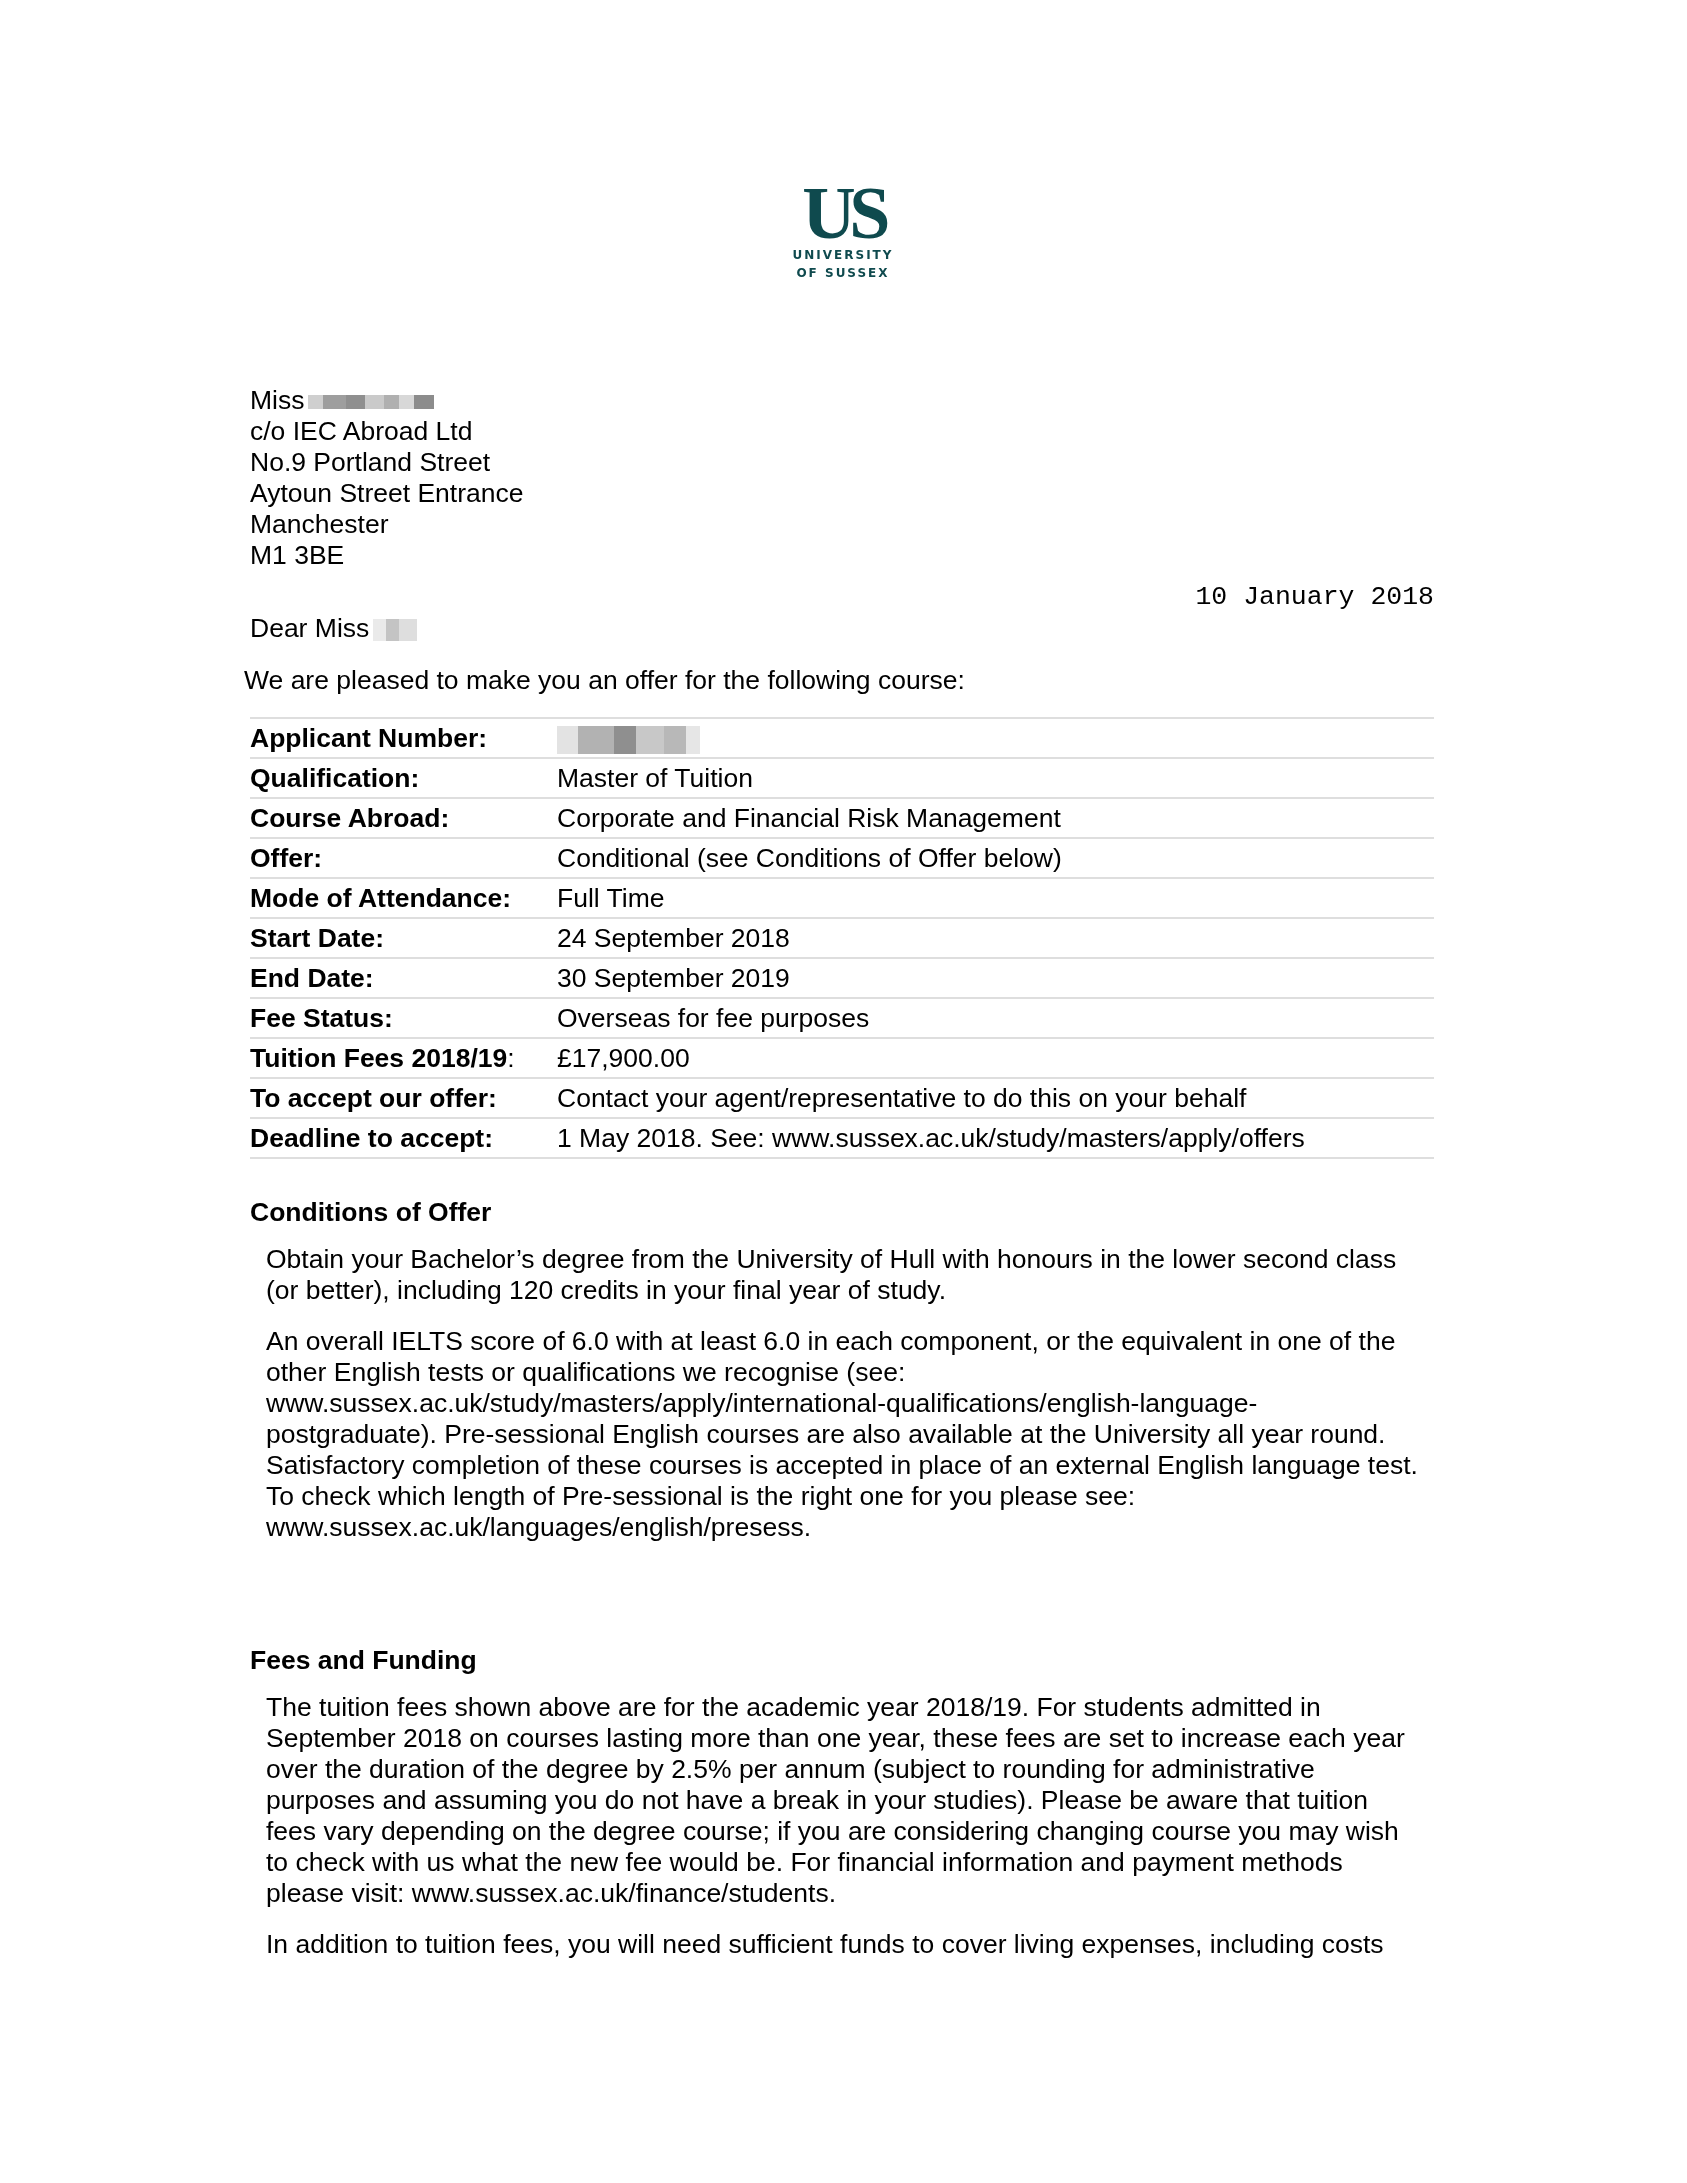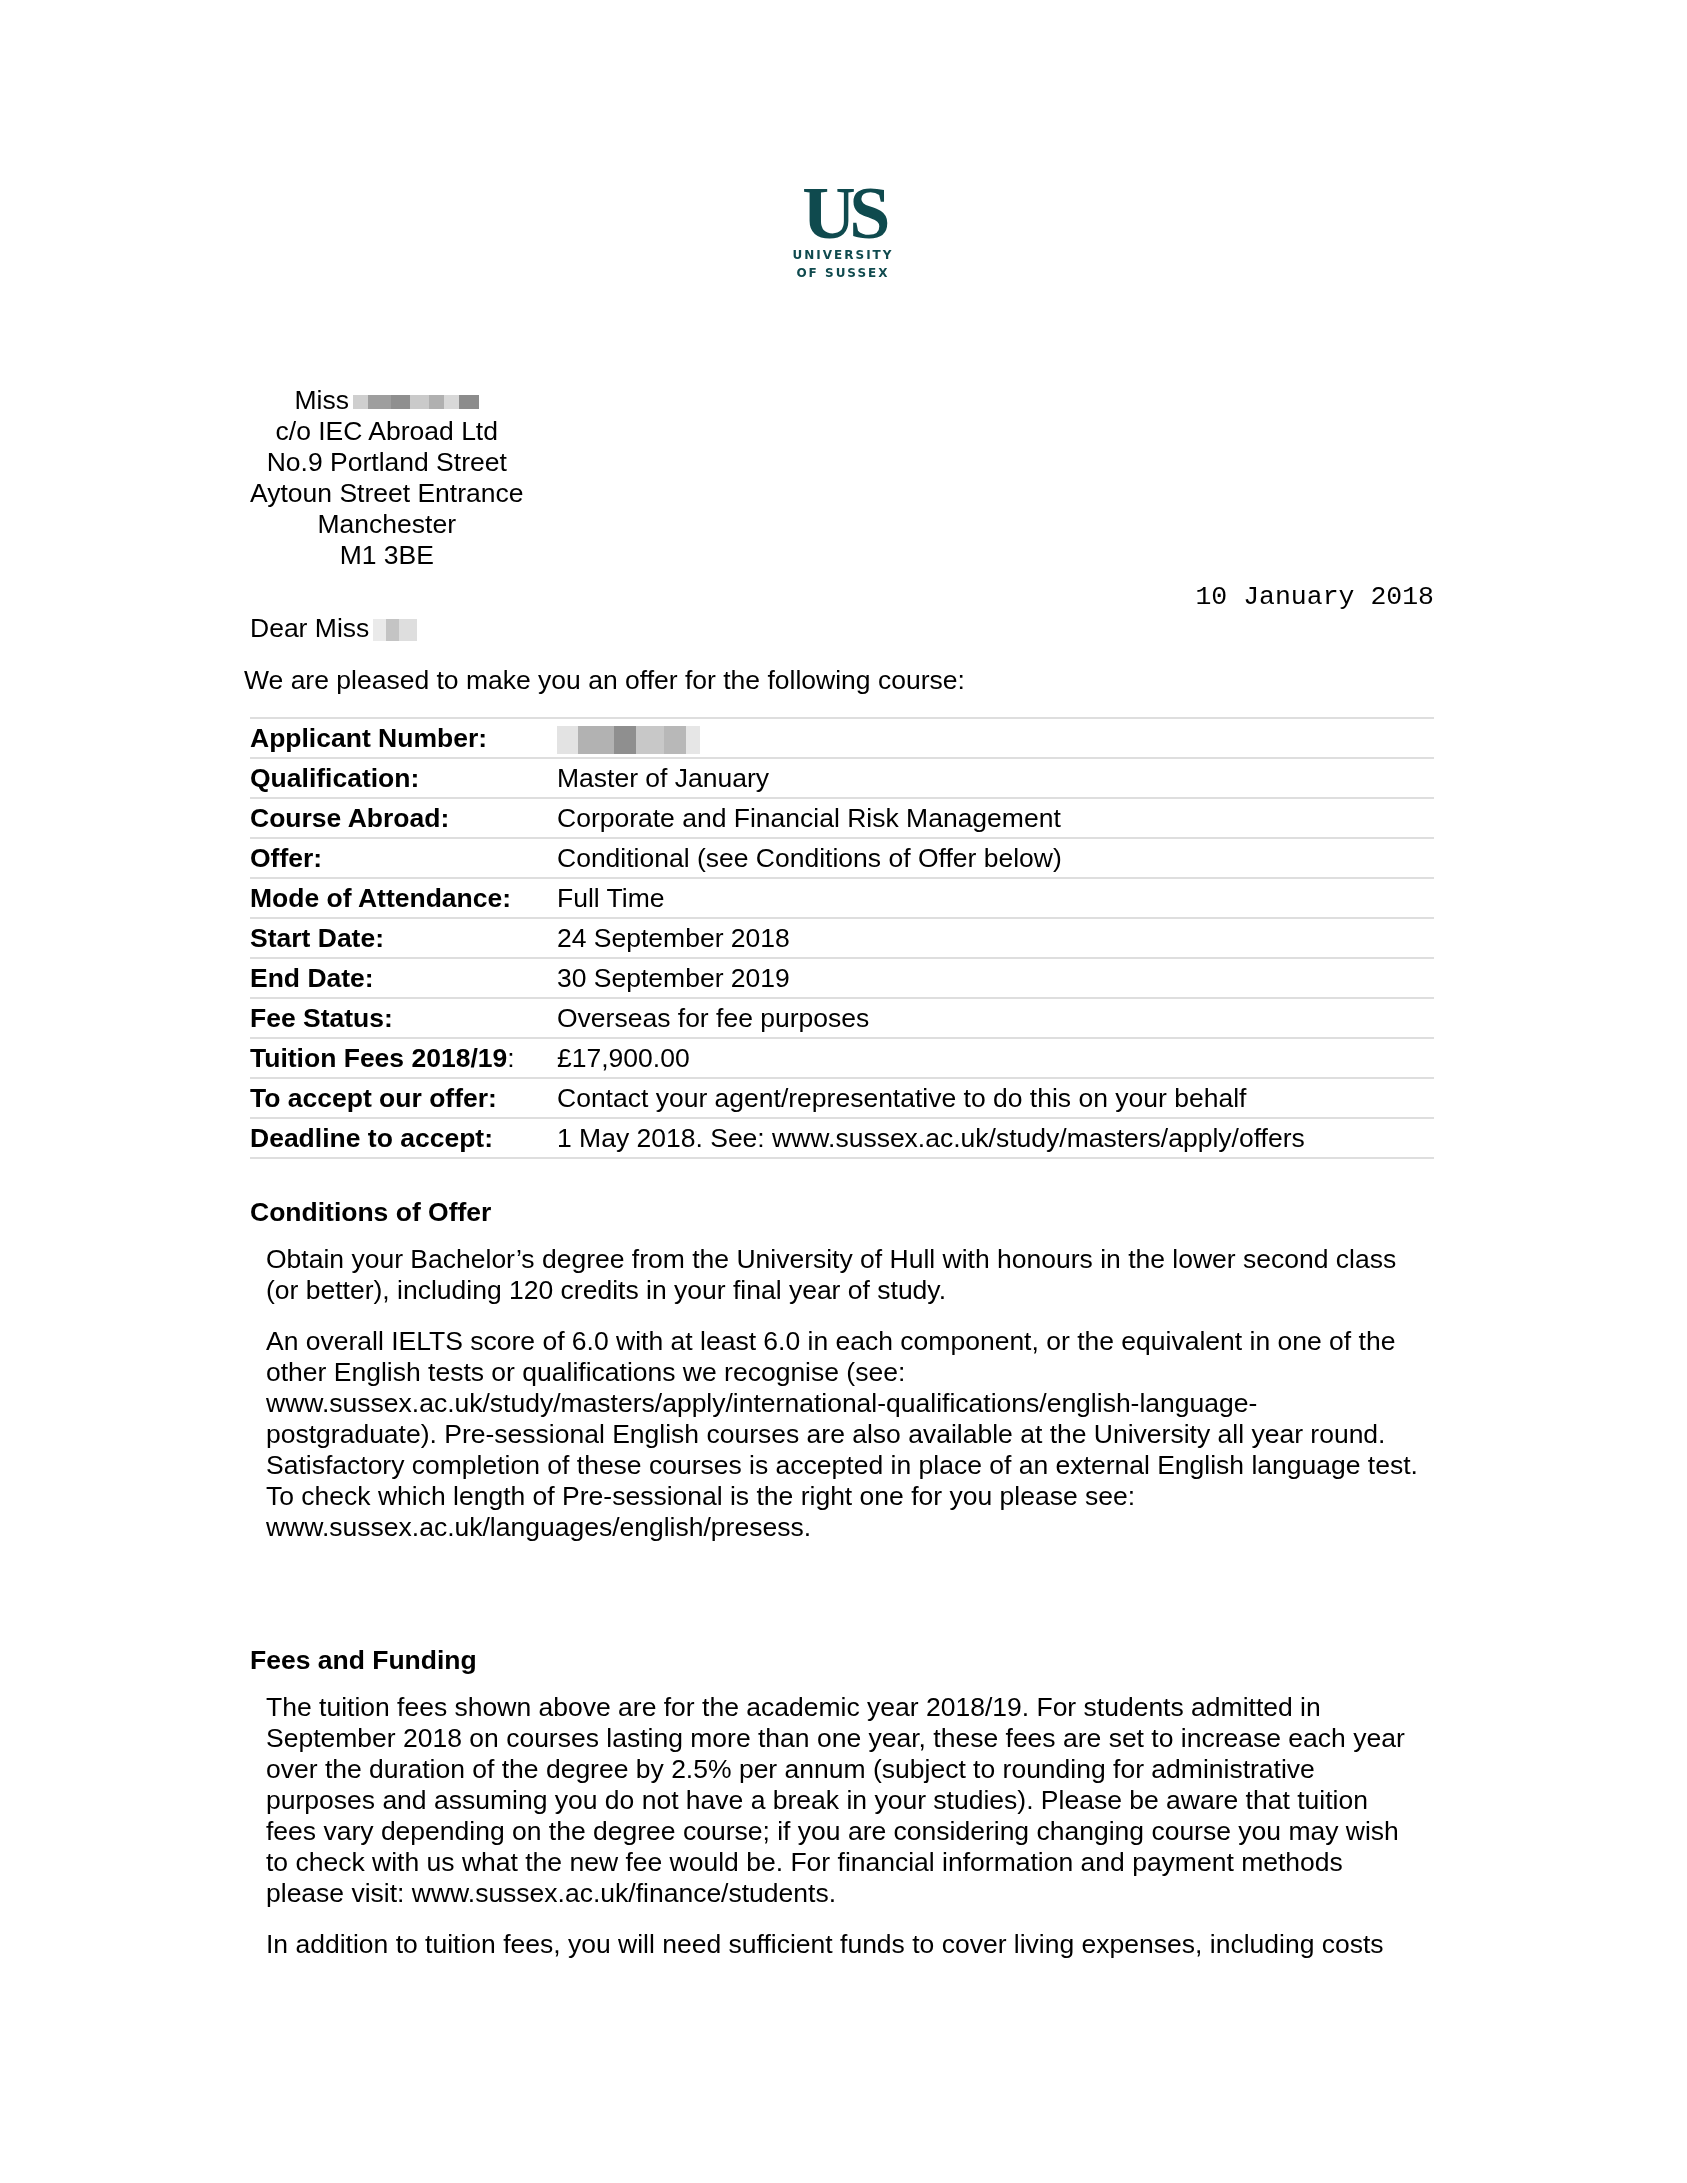--- a/index.html
+++ b/index.html
@@ -7,21 +7,21 @@
          font-family:"Liberation Sans", sans-serif; color:#000; }
   .page { position:absolute; left:0; top:0; width:1687px; height:1560px; }
 
   
   .logo { position:absolute; left:767px; top:180px; width:152px; text-align:center; color:#0f4a4e; }
   .logo-mark { font-family:"Liberation Serif", serif; font-weight:bold; font-size:74px; line-height:66px; letter-spacing:-6.6px; }
   .logo-text { font-family:"DejaVu Sans", sans-serif; font-weight:bold; font-size:12px; line-height:18px; letter-spacing:2px; }
 
   .txt { font-size:26.5px; line-height:31px; }
   .addr { position:absolute; left:250px; top:385px; }
-  .addr div { height:31px; white-space:nowrap;text-align:center; }
+  .addr div { height:31px; white-space:nowrap; }
   .redact { display:inline-block; vertical-align:middle; margin-left:4px; height:14.6px; }
   .redact-name { width:126px; background:linear-gradient(90deg,#cfcfcf 0 12%,#9e9e9e 12% 30%,#8f8f8f 30% 45%,#cacaca 45% 60%,#b0b0b0 60% 72%,#d8d8d8 72% 84%,#8c8c8c 84% 100%); }
   .redact-short { width:44px; height:22.5px; background:linear-gradient(90deg,#eaeaea 0 30%,#c4c4c4 30% 60%,#dedede 60% 100%); }
   .redact-num { width:143px; height:28px; background:linear-gradient(90deg,#e3e3e3 0 15%,#b2b2b2 15% 40%,#8f8f8f 40% 55%,#c8c8c8 55% 75%,#b8b8b8 75% 90%,#e6e6e6 90% 100%); }
 
   .date { position:absolute; right:253px; top:582px;font-family:Liberation Mono, monospace; }
   .salutation { position:absolute; left:250px; top:613px; }
   .intro { position:absolute; left:244px; top:665px; }
 
   .offer-table { position:absolute; left:250px; top:717px; width:1184px; border-collapse:collapse; }
@@ -66,21 +66,21 @@
   <div class="intro txt">We are pleased to make you an offer for the following course:</div>
 
   <table class="offer-table">
     <tbody>
         <tr>
           <td class="lbl">Applicant Number:</td>
           <td><span class="redact redact-num" style="margin-left:0"></span></td>
         </tr>
     <tr>
           <td class="lbl">Qualification:</td>
-          <td>Master of January</td>
+          <td>Master of Tuition</td>
         </tr>
     <tr>
           <td class="lbl">Course Abroad:</td>
           <td>Corporate and Financial Risk Management</td>
         </tr>
     <tr>
           <td class="lbl">Offer:</td>
           <td>Conditional (see Conditions of Offer below)</td>
         </tr>
     <tr>

